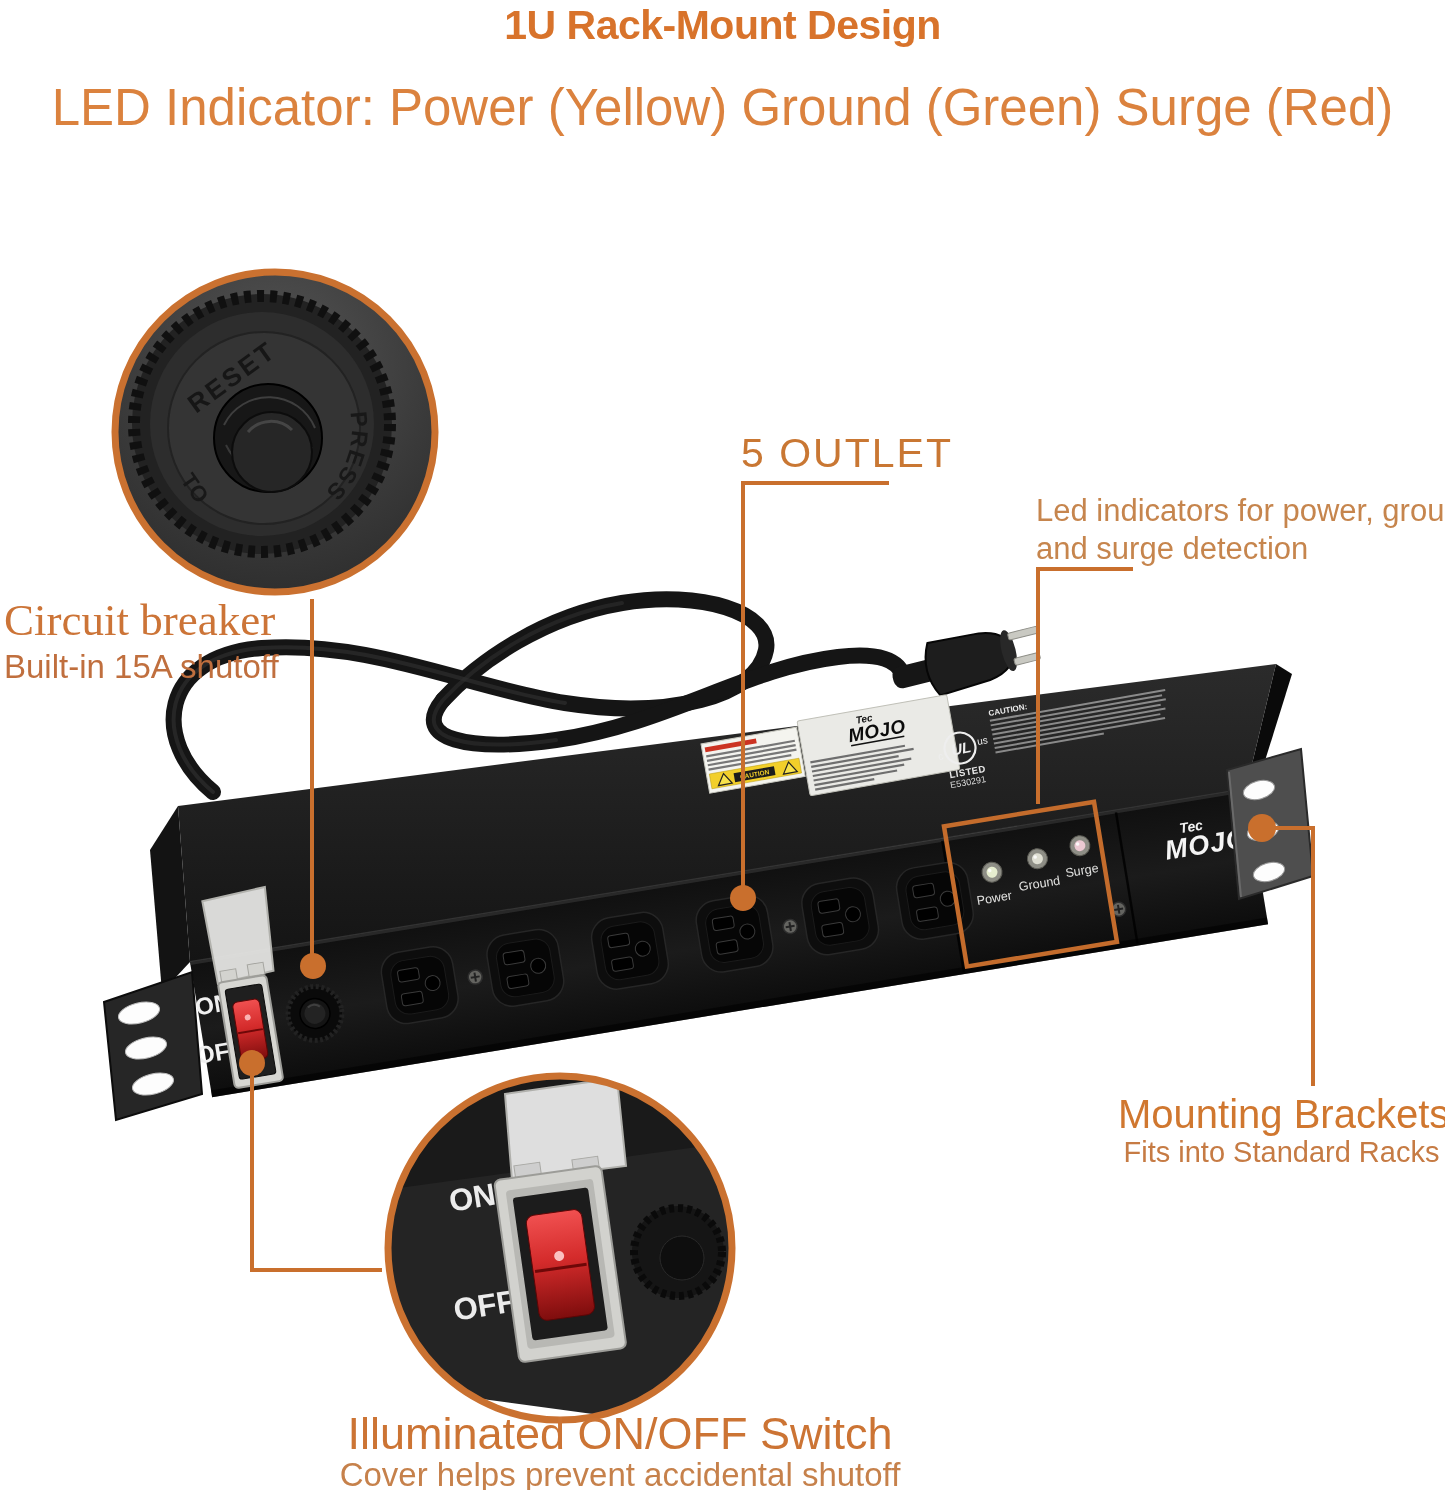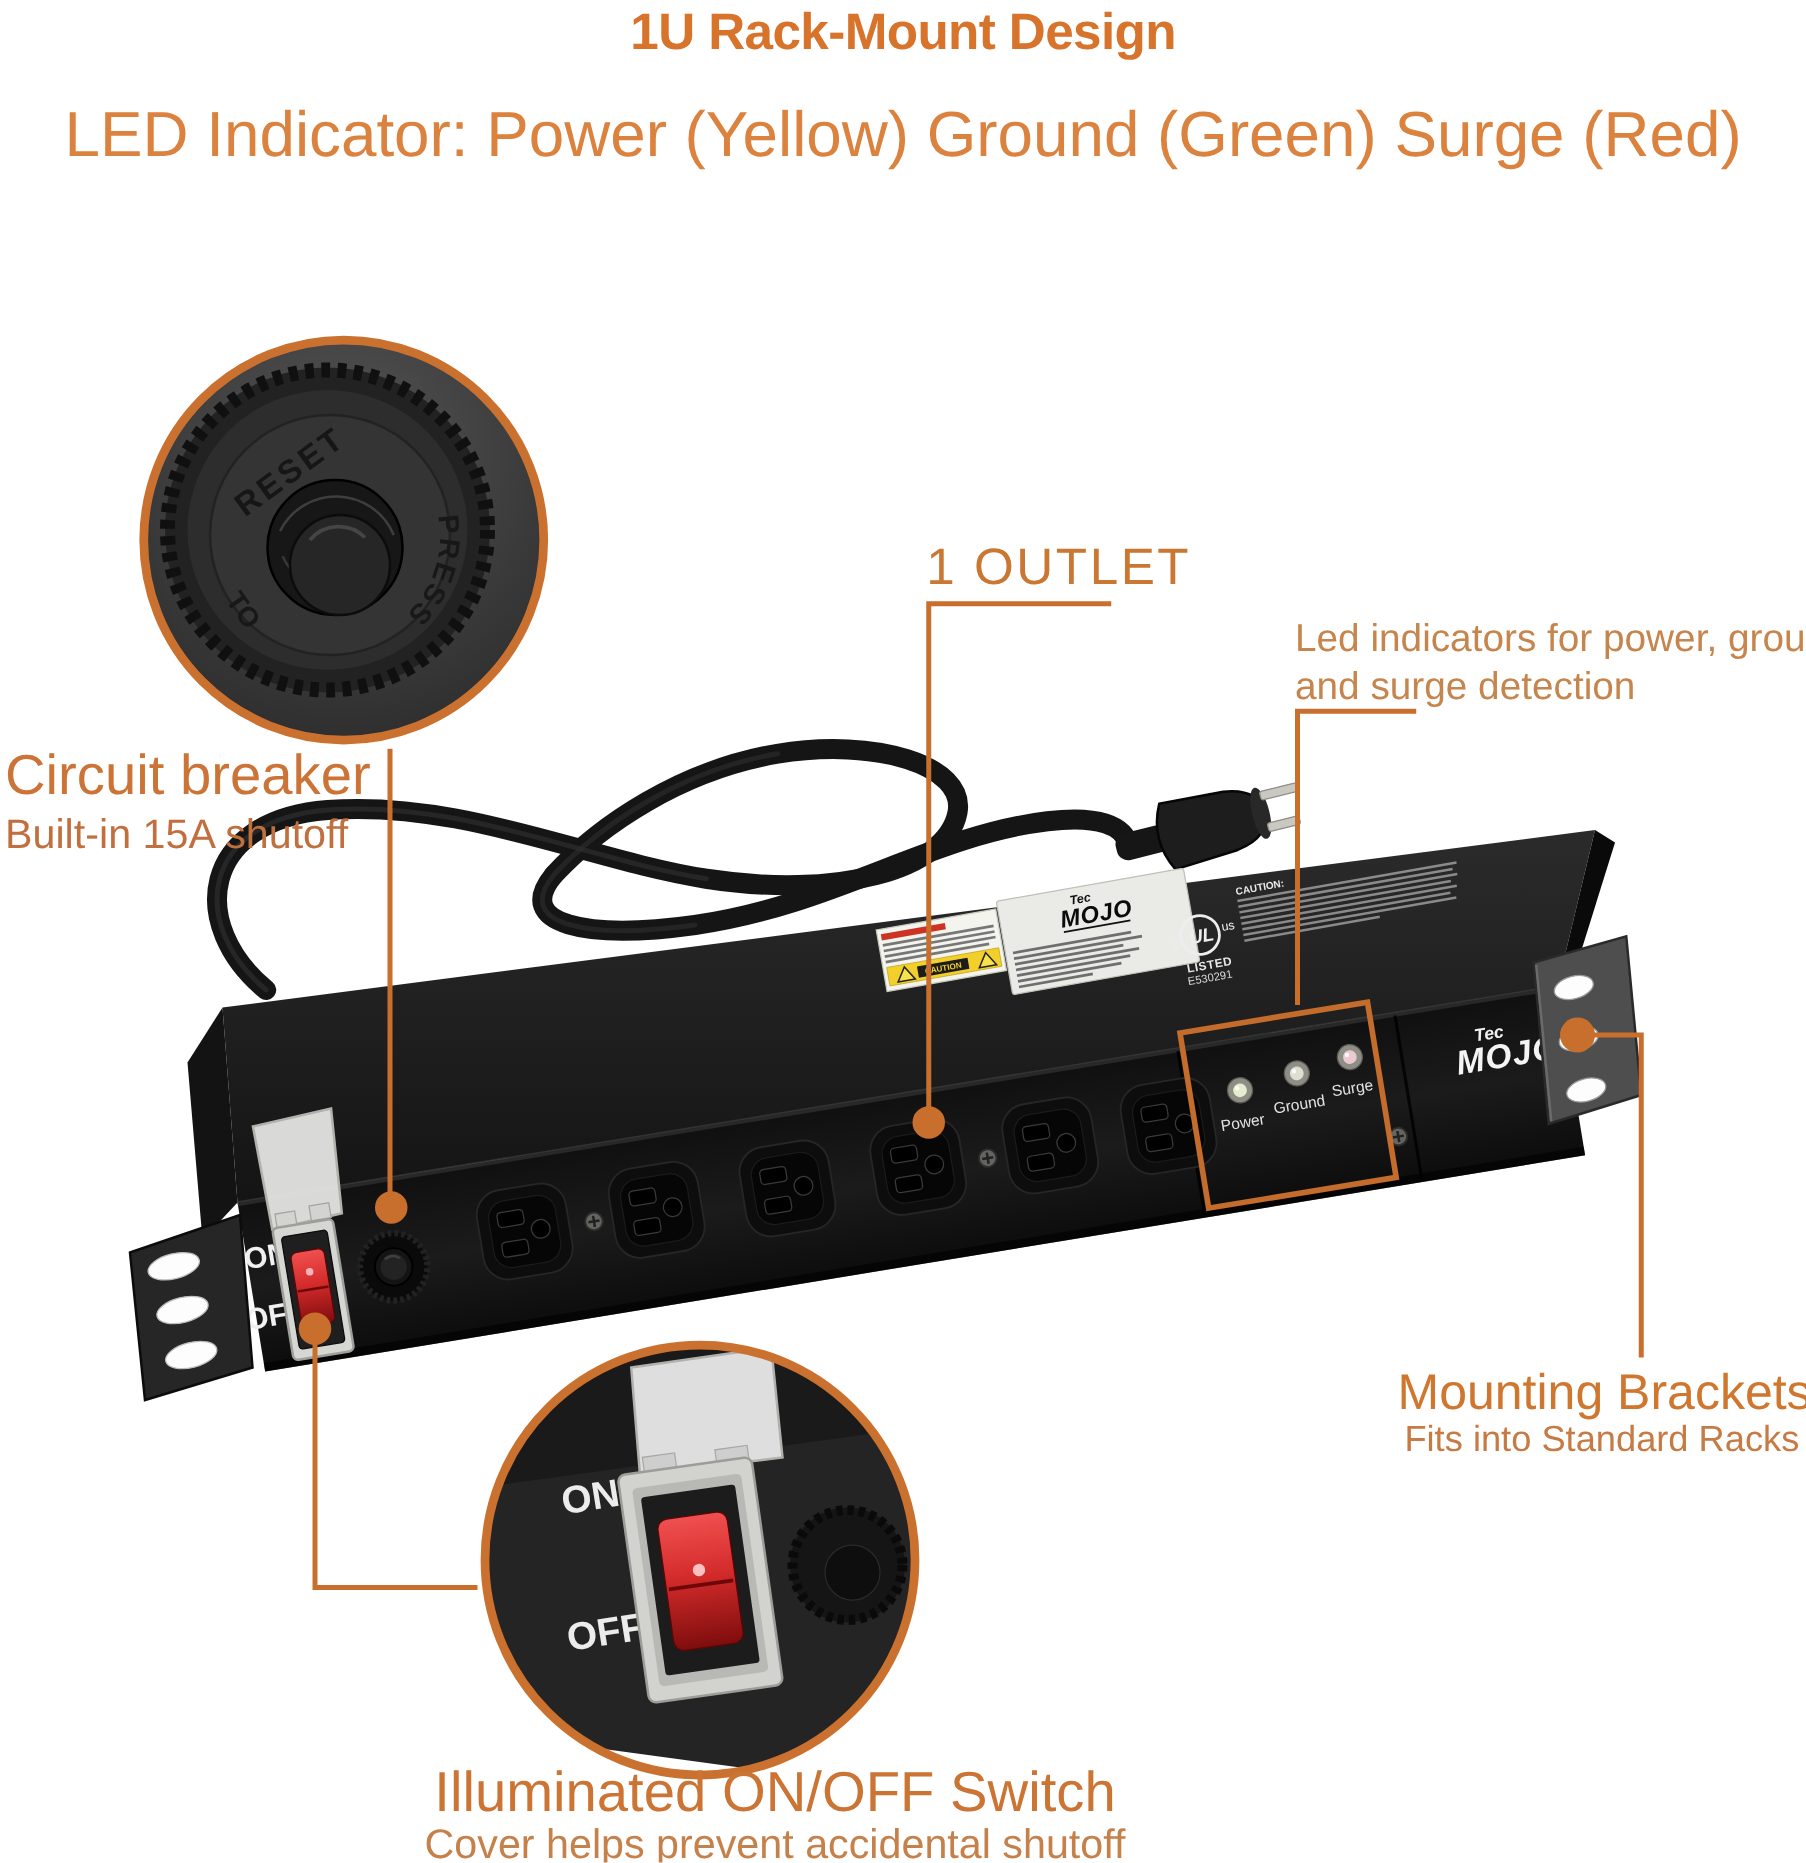--- a/index.html
+++ b/index.html
@@ -4,39 +4,39 @@
 <style>
   html,body{margin:0;padding:0;}
   body{
     width:1445px;height:1490px;position:relative;background:#ffffff;
     font-family:"Liberation Sans", sans-serif;overflow:hidden;
   }
   .lbl{position:absolute;white-space:nowrap;}
   .title{left:0;right:0;top:2px;text-align:center;font-size:41px;font-weight:700;
          letter-spacing:-0.5px;color:#D8732B;}
   .subtitle{left:0;right:0;top:78px;text-align:center;font-size:51px;font-weight:400;color:#DB823E;}
-  .cb-title{left:4px;top:594px;font-size:45px;color:#CC7437;}
+  .cb-title{left:4px;top:594px;font-size:45px;color:#CC7437;font-family:Liberation Serif, serif;}
   .cb-sub{left:4px;top:648px;font-size:33px;color:#C06F3E;}
   .outlet-label{left:741px;top:430px;font-size:41px;letter-spacing:2px;color:#C97733;}
   .led-label{left:1036px;top:492px;font-size:31px;line-height:38px;color:#C6854D;}
   .mount-title{left:1118px;width:327px;top:1092px;text-align:center;font-size:40px;color:#D0772F;}
   .mount-sub{left:1118px;width:327px;top:1136px;text-align:center;font-size:29px;color:#C67B44;}
   .sw-title{left:320px;width:600px;top:1408px;text-align:center;font-size:45px;color:#CC7434;}
   .sw-sub{left:320px;width:600px;top:1456px;text-align:center;font-size:33px;color:#C6814B;}
   svg.scene{position:absolute;left:0;top:0;z-index:1;}
   .lbl{z-index:2;}
 </style>
 </head>
 <body>
 
 <div class="lbl title">1U Rack-Mount Design</div>
 <div class="lbl subtitle">LED Indicator: Power (Yellow) Ground (Green) Surge (Red)</div>
 <div class="lbl cb-title">Circuit breaker</div>
 <div class="lbl cb-sub">Built-in 15A shutoff</div>
-<div class="lbl outlet-label">1 OUTLET</div>
+<div class="lbl outlet-label">5 OUTLET</div>
 <div class="lbl led-label">
   <div>Led indicators for power, ground</div>
   <div>and surge detection</div>
 </div>
 <div class="lbl mount-title">Mounting Brackets</div>
 <div class="lbl mount-sub">Fits into Standard Racks</div>
 <div class="lbl sw-title">Illuminated ON/OFF Switch</div>
 <div class="lbl sw-sub">Cover helps prevent accidental shutoff</div>
 
 <svg class="scene" width="1445" height="1490" viewBox="0 0 1445 1490">

